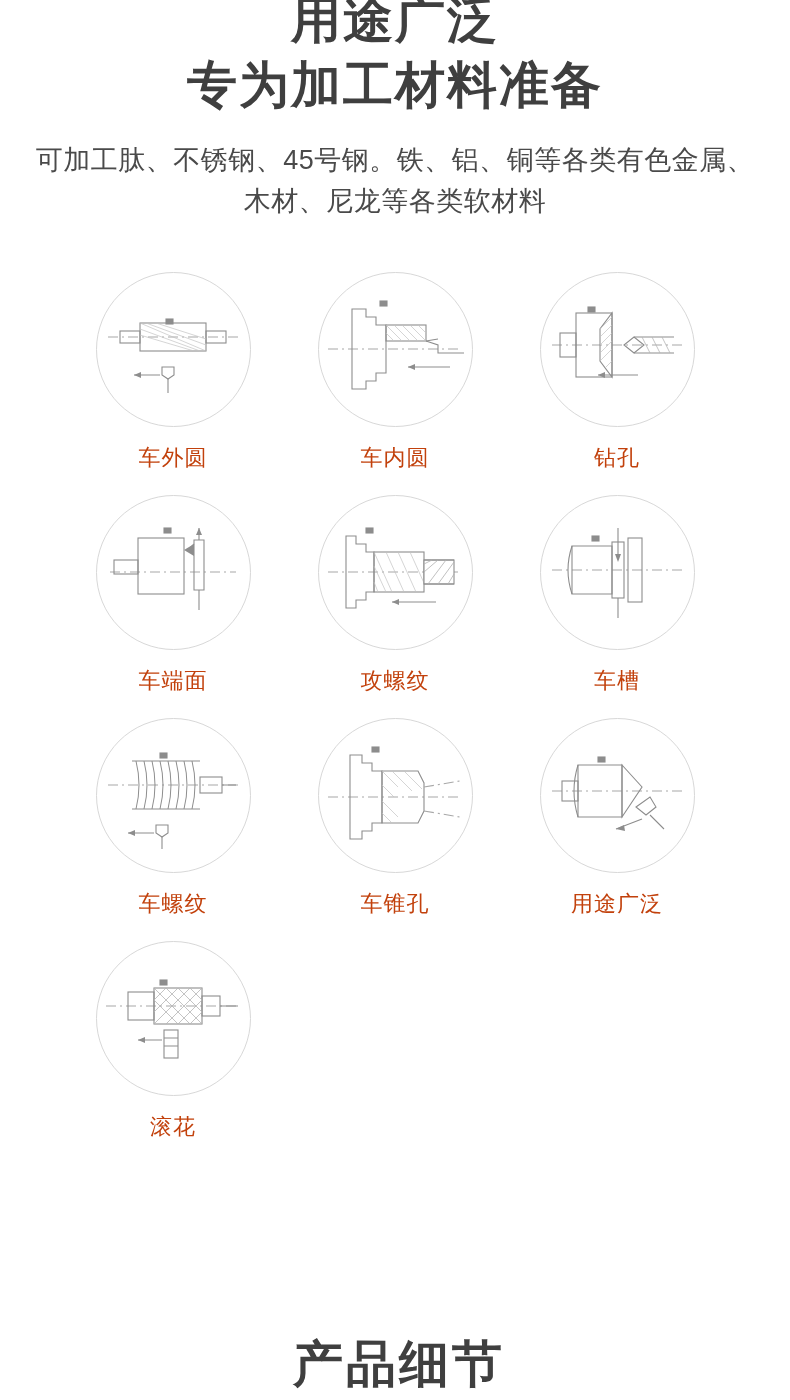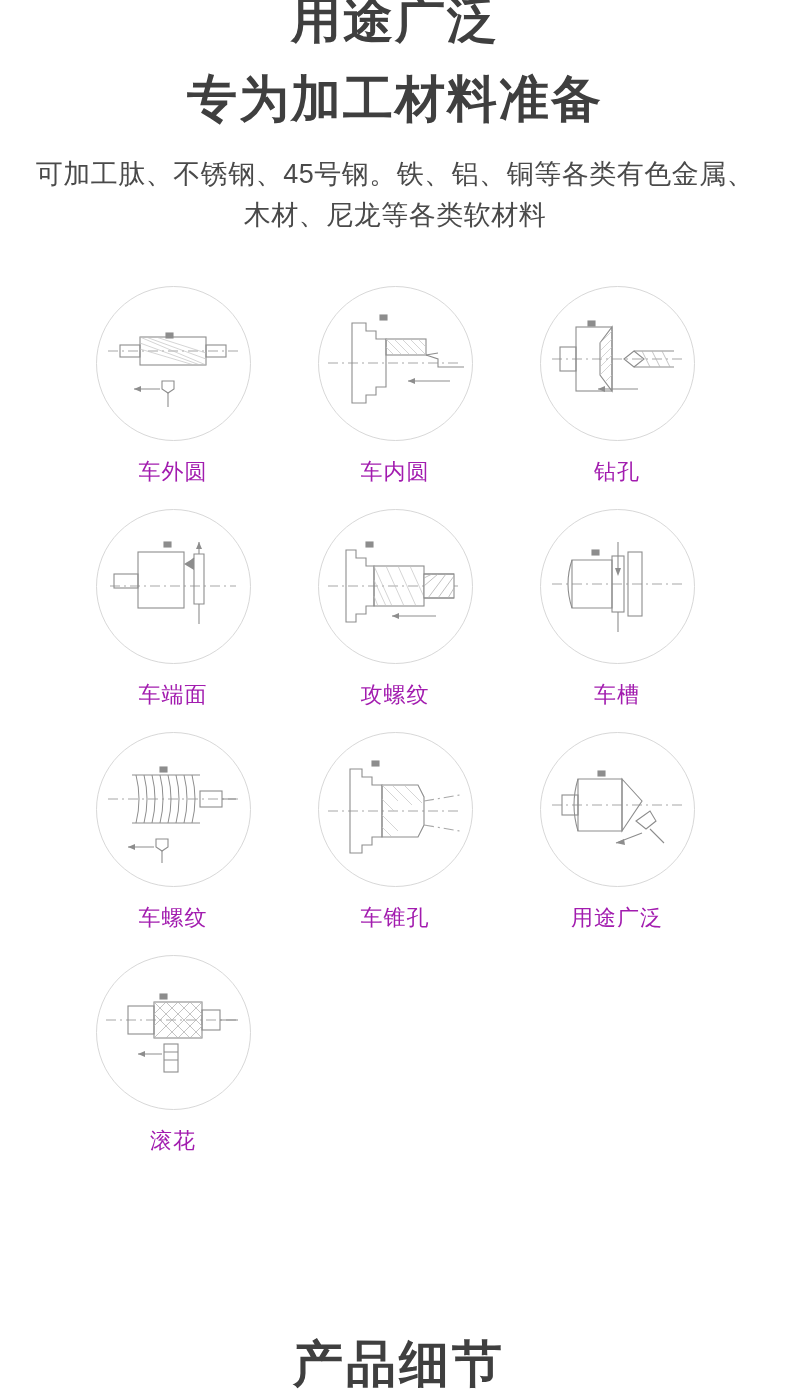--- a/index.html
+++ b/index.html
@@ -33,21 +33,21 @@
     letter-spacing: 2px;
     line-height: 56px;
     margin-top: -8px;
   }
   .headline .line2 {
     font-size: 50px;
     font-weight: bold;
     color: #3f3f3f;
     letter-spacing: 2px;
     line-height: 62px;
-    margin-top: 20px;
+    margin-top: 6px;
   }
 
   .subtitle {
     margin: 24px auto 0 auto;
     width: 740px;
     text-align: center;
     font-size: 27px;
     line-height: 41px;
     color: #4a4a4a;
     letter-spacing: 0.5px;
@@ -82,21 +82,21 @@
     justify-content: center;
     overflow: hidden;
     background: #fff;
   }
   .circle svg {
     display: block;
   }
   .caption {
     margin-top: 16px;
     font-size: 22px;
-    color: #a21caf;
+    color: #c2410c;
     letter-spacing: 1px;
     text-align: center;
   }
 
   
   .footer-title {
     position: absolute;
     left: 0;
     right: 0;
     bottom: -6px;

